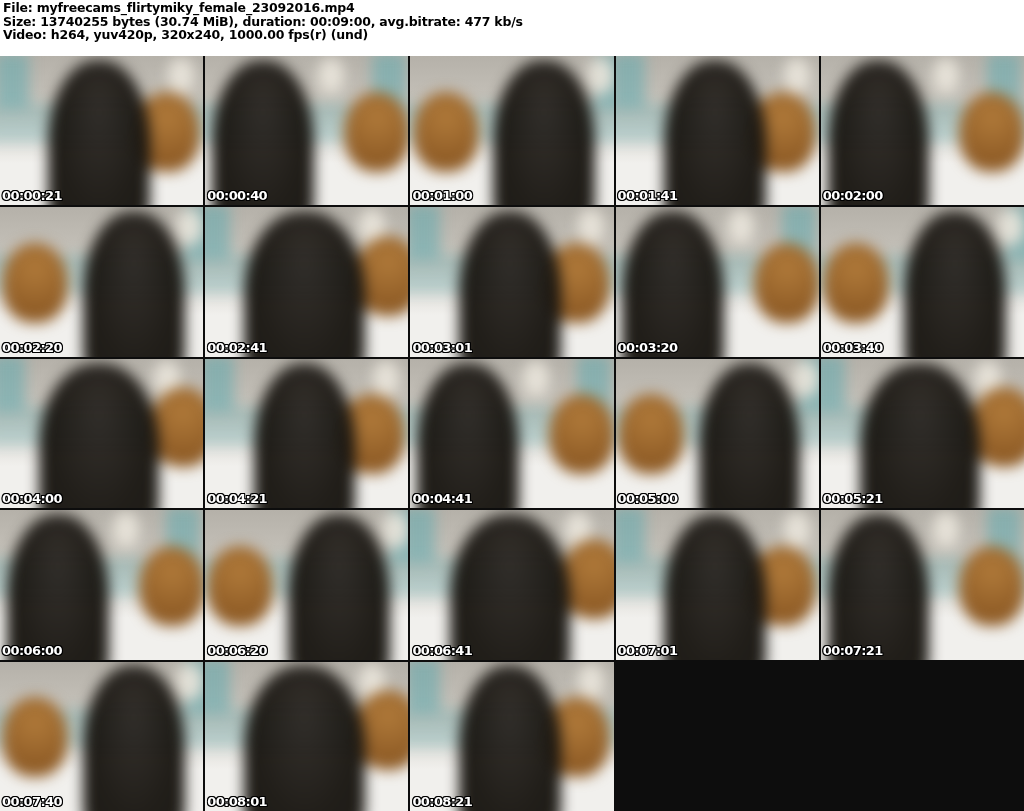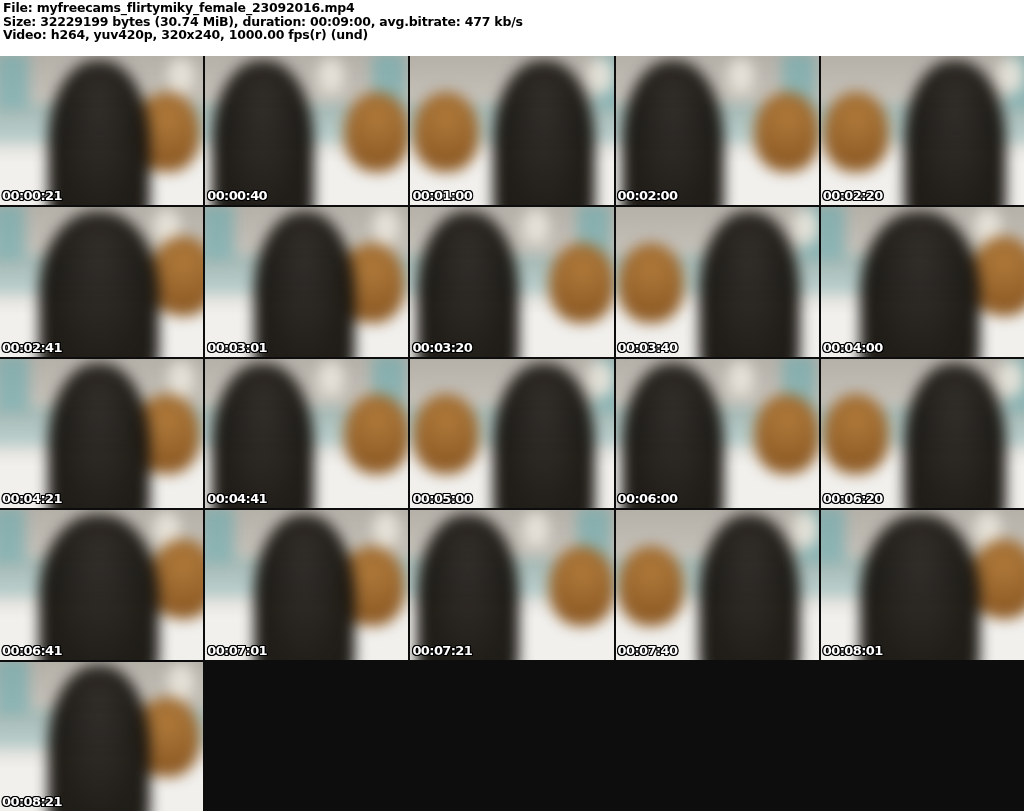--- a/index.html
+++ b/index.html
@@ -129,21 +129,21 @@
       -1px  1px var(--timestamp_outline, #000),
        1px -1px var(--timestamp_outline, #000);
     text-align: center;
   }
 </style>
 </head>
 <body>
 
 <div class="header">
   <div class="line">File: myfreecams_flirtymiky_female_23092016.mp4</div>
-  <div class="line">Size: 32229199 bytes (30.74 MiB), duration: 00:09:00, avg.bitrate: 477 kb/s</div>
+  <div class="line">Size: 13740255 bytes (30.74 MiB), duration: 00:09:00, avg.bitrate: 477 kb/s</div>
   <div class="line">Video: h264, yuv420p, 320x240, 1000.00 fps(r) (und)</div>
 </div>
 
 <div class="grid">
     <div class="cell v0">
       <div class="scene">
         <div class="blurwrap">
           <div class="shape headboard"></div>
           <div class="shape shelf"></div>
           <div class="shape lamp"></div>
@@ -170,20 +170,32 @@
         <div class="blurwrap">
           <div class="shape headboard"></div>
           <div class="shape shelf"></div>
           <div class="shape lamp"></div>
           <div class="shape teddy"></div>
           <div class="shape figure"></div>
         </div>
       </div>
       <span class="ts">00:01:00</span>
     </div>
+    <div class="cell v0">
+      <div class="scene">
+        <div class="blurwrap">
+          <div class="shape headboard"></div>
+          <div class="shape shelf"></div>
+          <div class="shape lamp"></div>
+          <div class="shape teddy"></div>
+          <div class="shape figure"></div>
+        </div>
+      </div>
+      <span class="ts">00:01:41</span>
+    </div>
     <div class="cell v1">
       <div class="scene">
         <div class="blurwrap">
           <div class="shape headboard"></div>
           <div class="shape shelf"></div>
           <div class="shape lamp"></div>
           <div class="shape teddy"></div>
           <div class="shape figure"></div>
         </div>
       </div>
@@ -290,20 +302,32 @@
         <div class="blurwrap">
           <div class="shape headboard"></div>
           <div class="shape shelf"></div>
           <div class="shape lamp"></div>
           <div class="shape teddy"></div>
           <div class="shape figure"></div>
         </div>
       </div>
       <span class="ts">00:05:00</span>
     </div>
+    <div class="cell v3">
+      <div class="scene">
+        <div class="blurwrap">
+          <div class="shape headboard"></div>
+          <div class="shape shelf"></div>
+          <div class="shape lamp"></div>
+          <div class="shape teddy"></div>
+          <div class="shape figure"></div>
+        </div>
+      </div>
+      <span class="ts">00:05:21</span>
+    </div>
     <div class="cell v1">
       <div class="scene">
         <div class="blurwrap">
           <div class="shape headboard"></div>
           <div class="shape shelf"></div>
           <div class="shape lamp"></div>
           <div class="shape teddy"></div>
           <div class="shape figure"></div>
         </div>
       </div>

